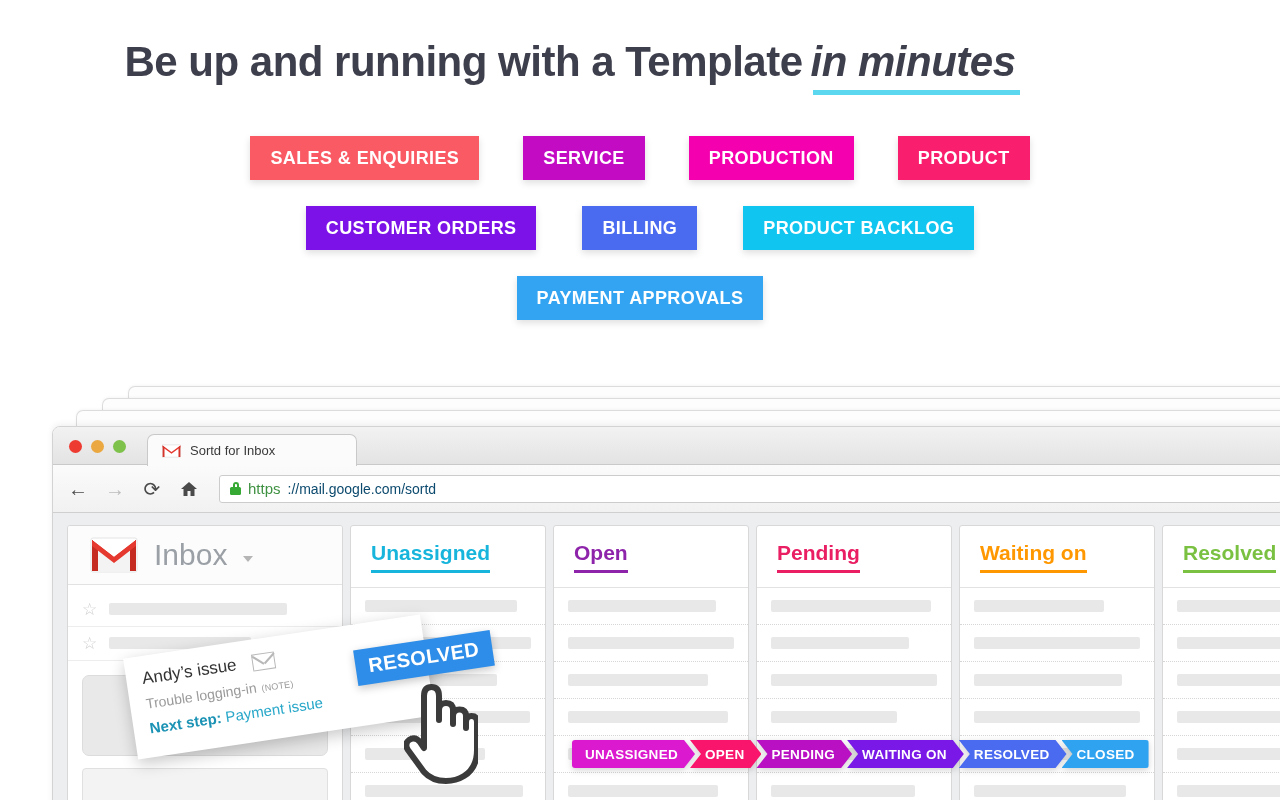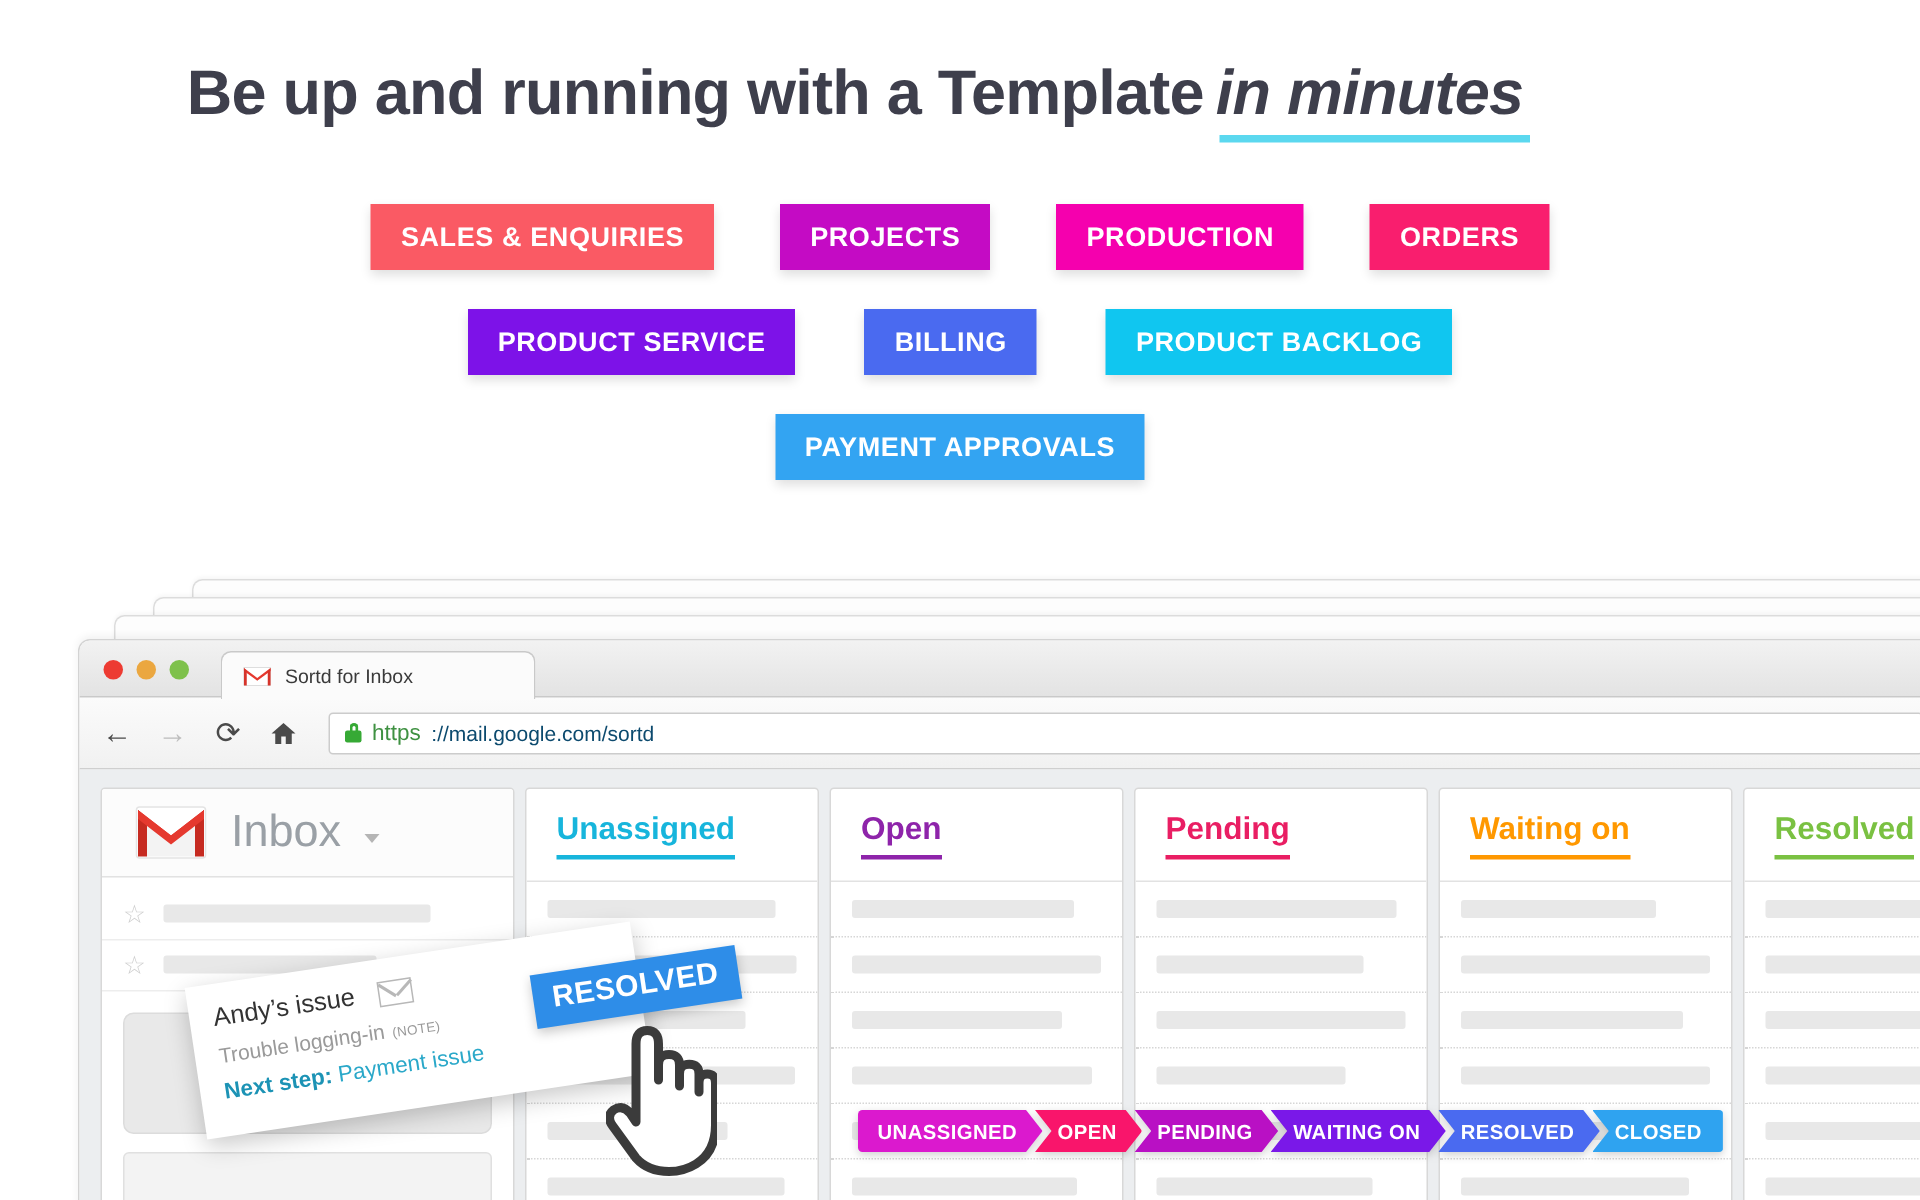--- a/index.html
+++ b/index.html
@@ -332,26 +332,26 @@
 
 <div id="root">
 
   <div class="headline">
     <span class="hl-main">Be up and running with a Template</span><span class="hl-em">in minutes</span>
   </div>
 
   <div class="tagrows">
     <div class="tagrow r1">
         <div class="tag" style="background: rgb(250, 90, 100);">SALES &amp; ENQUIRIES</div>
-        <div class="tag" style="background: rgb(196, 11, 196);">PROJECTS</div>
+        <div class="tag" style="background: rgb(196, 11, 196);">SERVICE</div>
         <div class="tag" style="background: rgb(245, 0, 174);">PRODUCTION</div>
-        <div class="tag" style="background: rgb(249, 30, 110);">ORDERS</div>
+        <div class="tag" style="background: rgb(249, 30, 110);">PRODUCT</div>
       </div>
     <div class="tagrow r2">
-        <div class="tag" style="background: rgb(125, 18, 232);">PRODUCT SERVICE</div>
+        <div class="tag" style="background: rgb(125, 18, 232);">CUSTOMER ORDERS</div>
         <div class="tag" style="background: rgb(74, 106, 240);">BILLING</div>
         <div class="tag" style="background: rgb(16, 198, 240);">PRODUCT BACKLOG</div>
       </div>
     <div class="tagrow r3">
         <div class="tag" style="background: rgb(51, 164, 242);">PAYMENT APPROVALS</div>
       </div>
   </div>
 
   <div class="browser-stack">
     <div class="ghost-win g1"></div>

